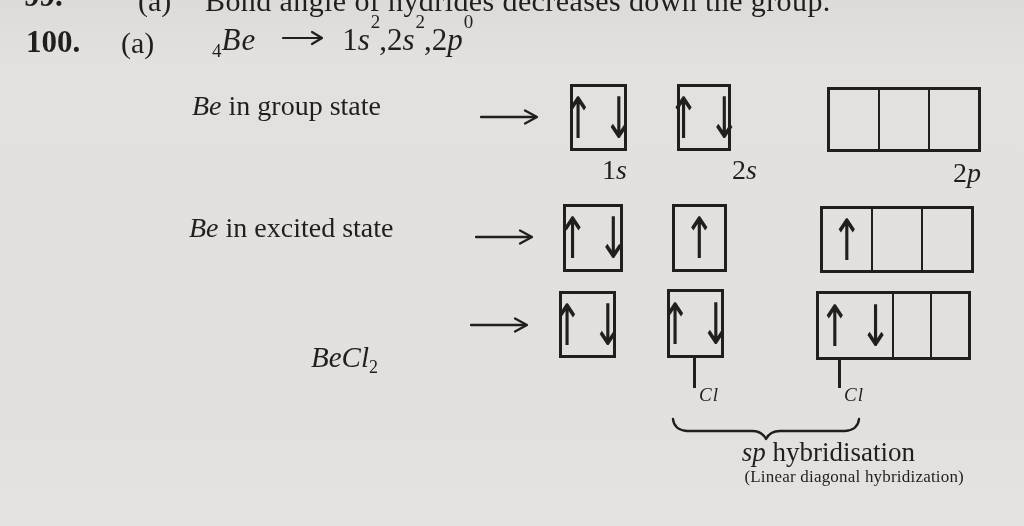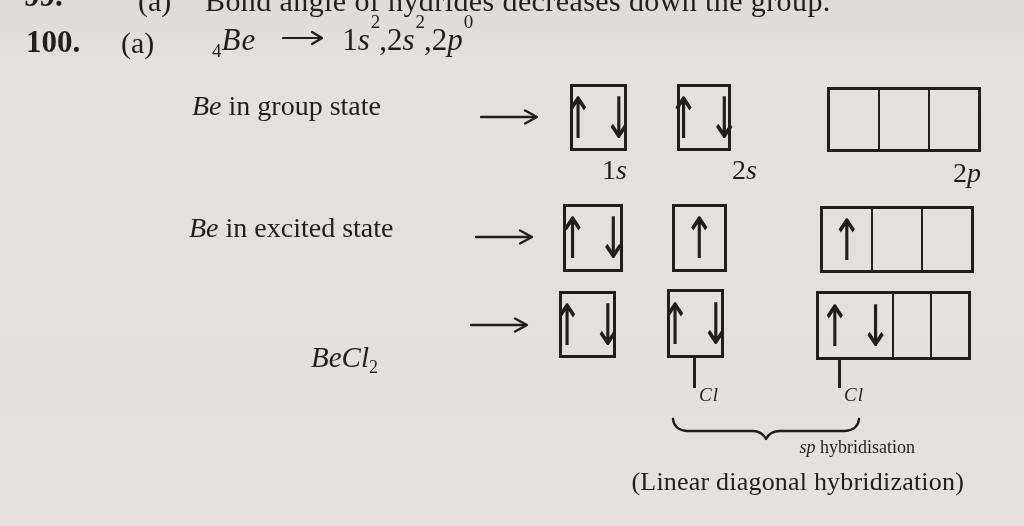--- a/index.html
+++ b/index.html
@@ -59,23 +59,23 @@
     font-size:38px;line-height:1;
     letter-spacing:9px;margin-right:-9px;
     transform:scaleY(1.5);transform-origin:center;
     color:var(--ink);
   }
   .sublabel{font-size:28px;}
   .sublabel i{font-style:italic;}
 
   .connector{position:absolute;width:2.5px;background:var(--ink);}
   .cl-label{font-size:19px;font-style:italic;letter-spacing:1px;}
-  .hyb-line{font-size:18px;white-space:nowrap;font-family:Liberation Serif, serif;}
+  .hyb-line{font-size:27px;white-space:nowrap;font-family:Liberation Serif, serif;}
   .hyb-line i{font-style:italic;}
-  .note-line{font-size:26px;white-space:nowrap;letter-spacing:.2px;}
+  .note-line{font-size:17px;white-space:nowrap;letter-spacing:.2px;}
 
   svg.larrow line, svg.larrow path, svg.brace path{
     stroke:var(--ink);fill:none;stroke-linecap:round;stroke-linejoin:round;
   }
 </style>
 </head>
 <body>
 
 <span class="abs prev-marker">99.</span>
 <span class="abs prev-part">(a)</span>

